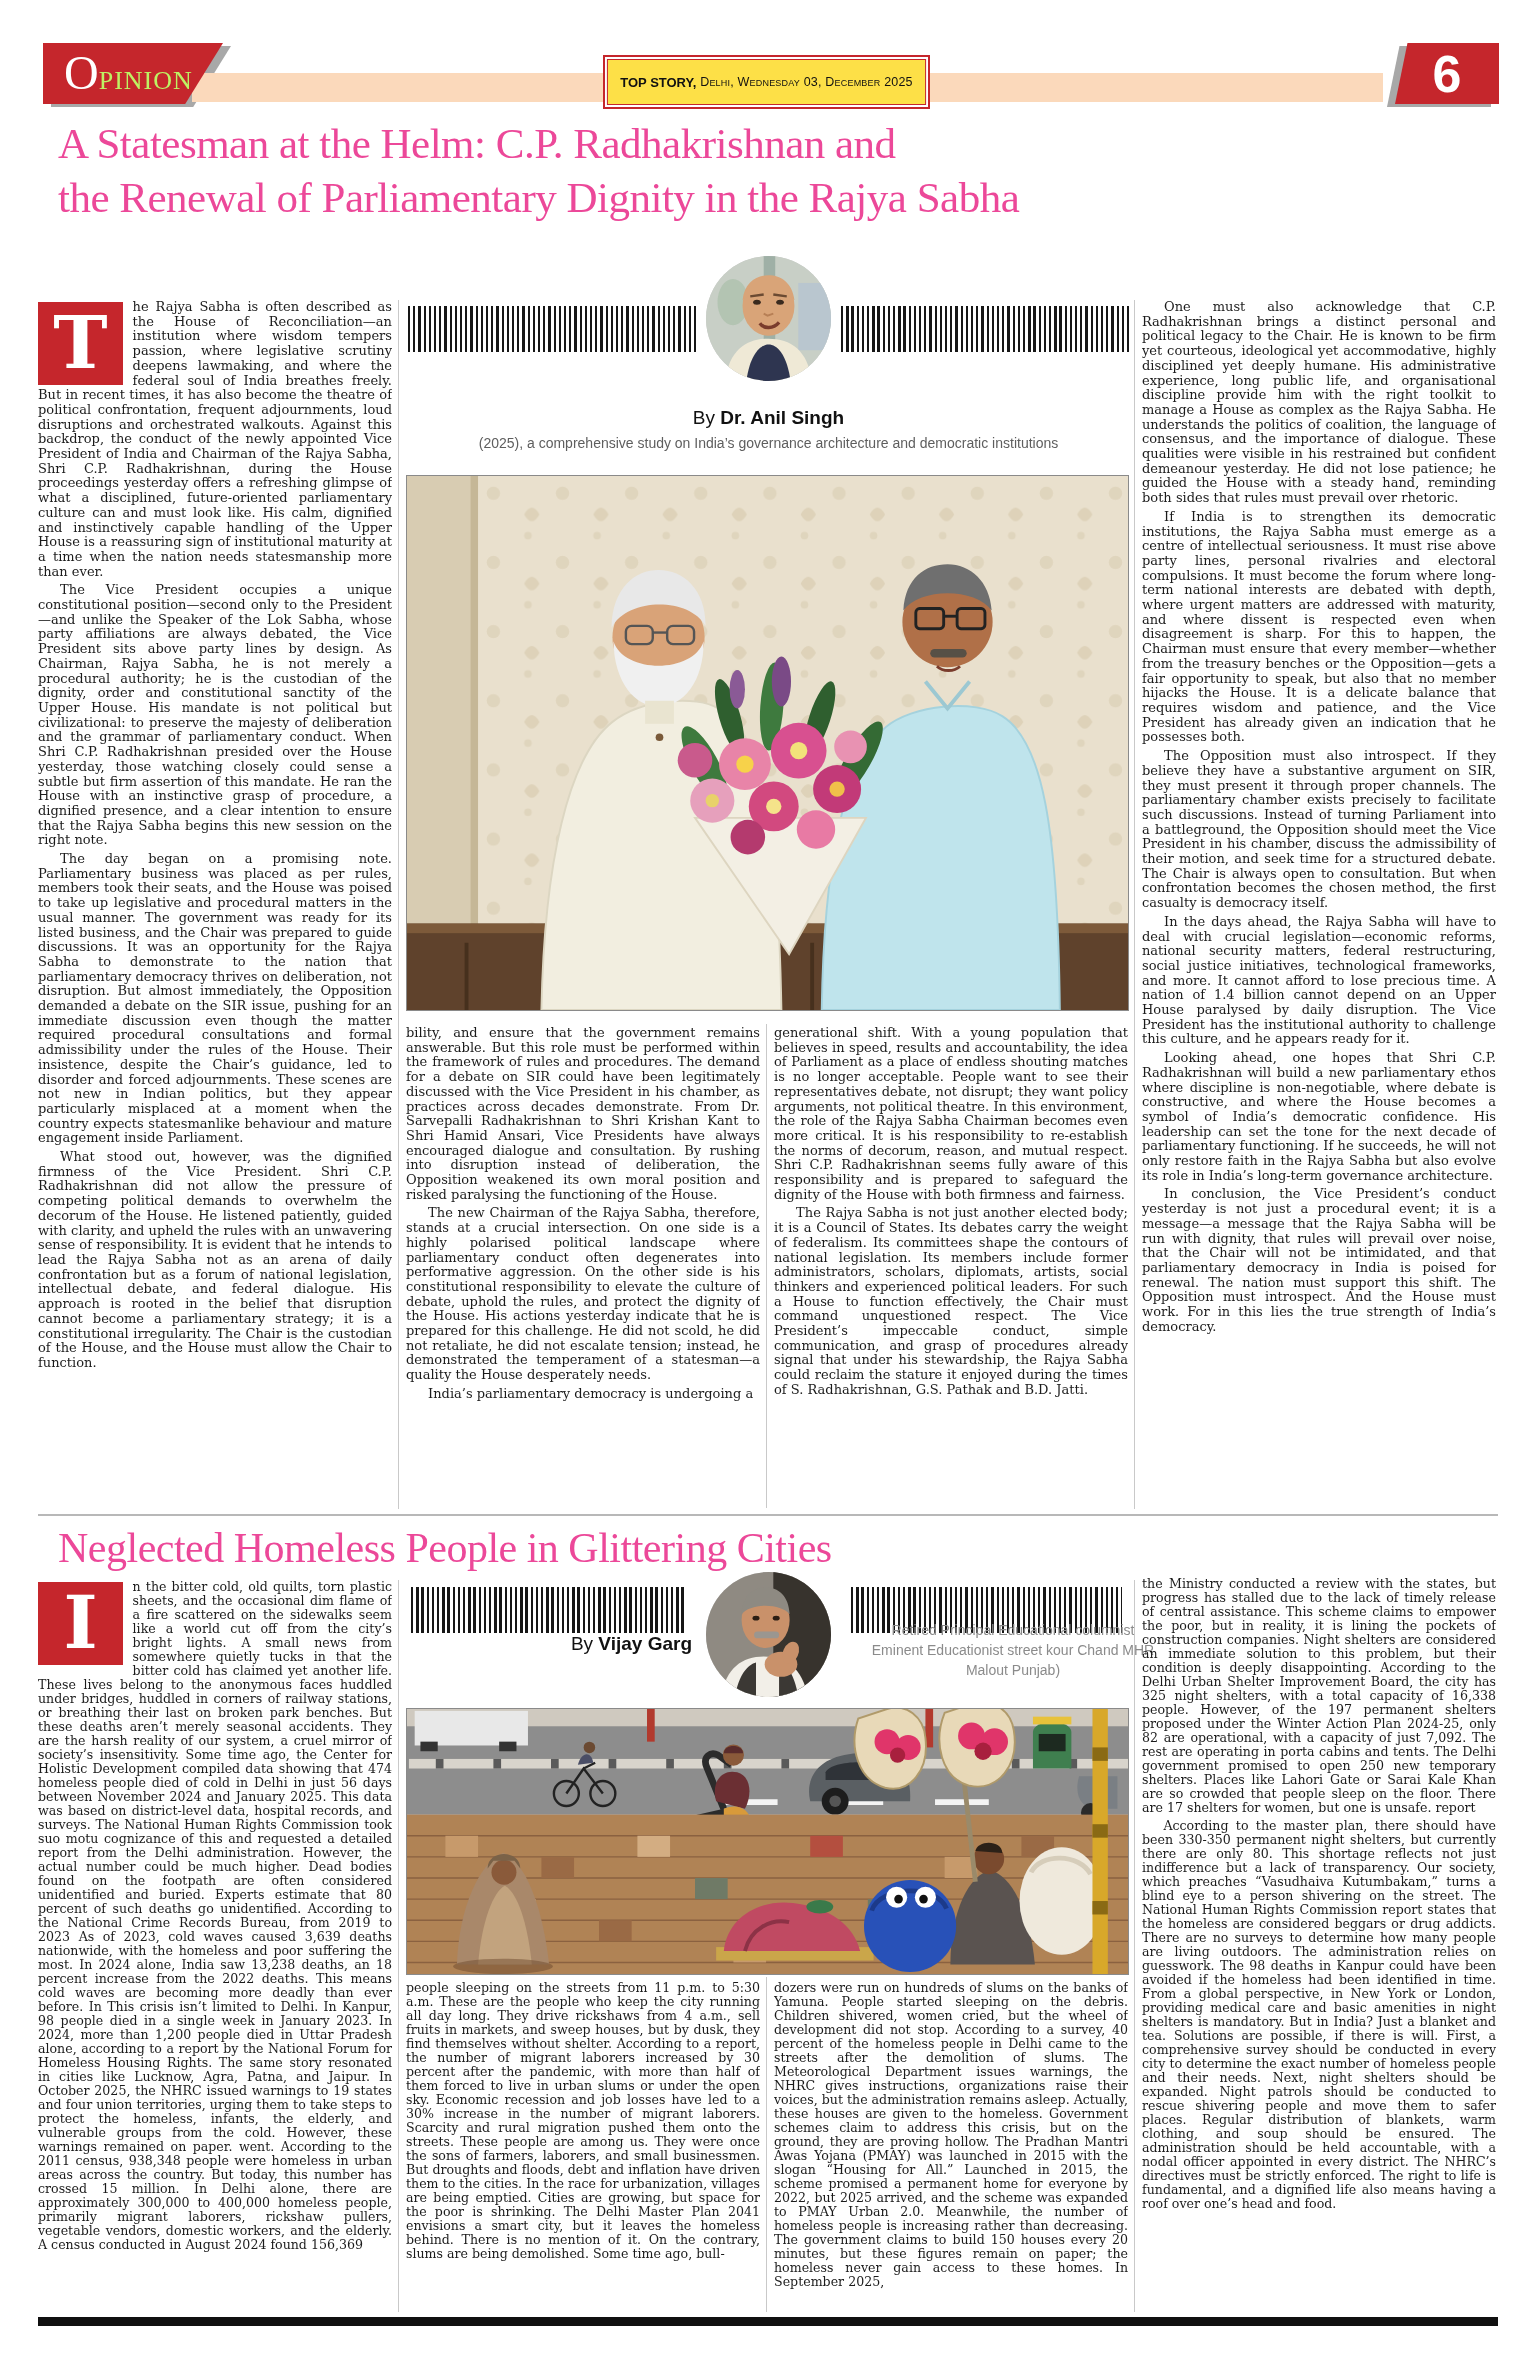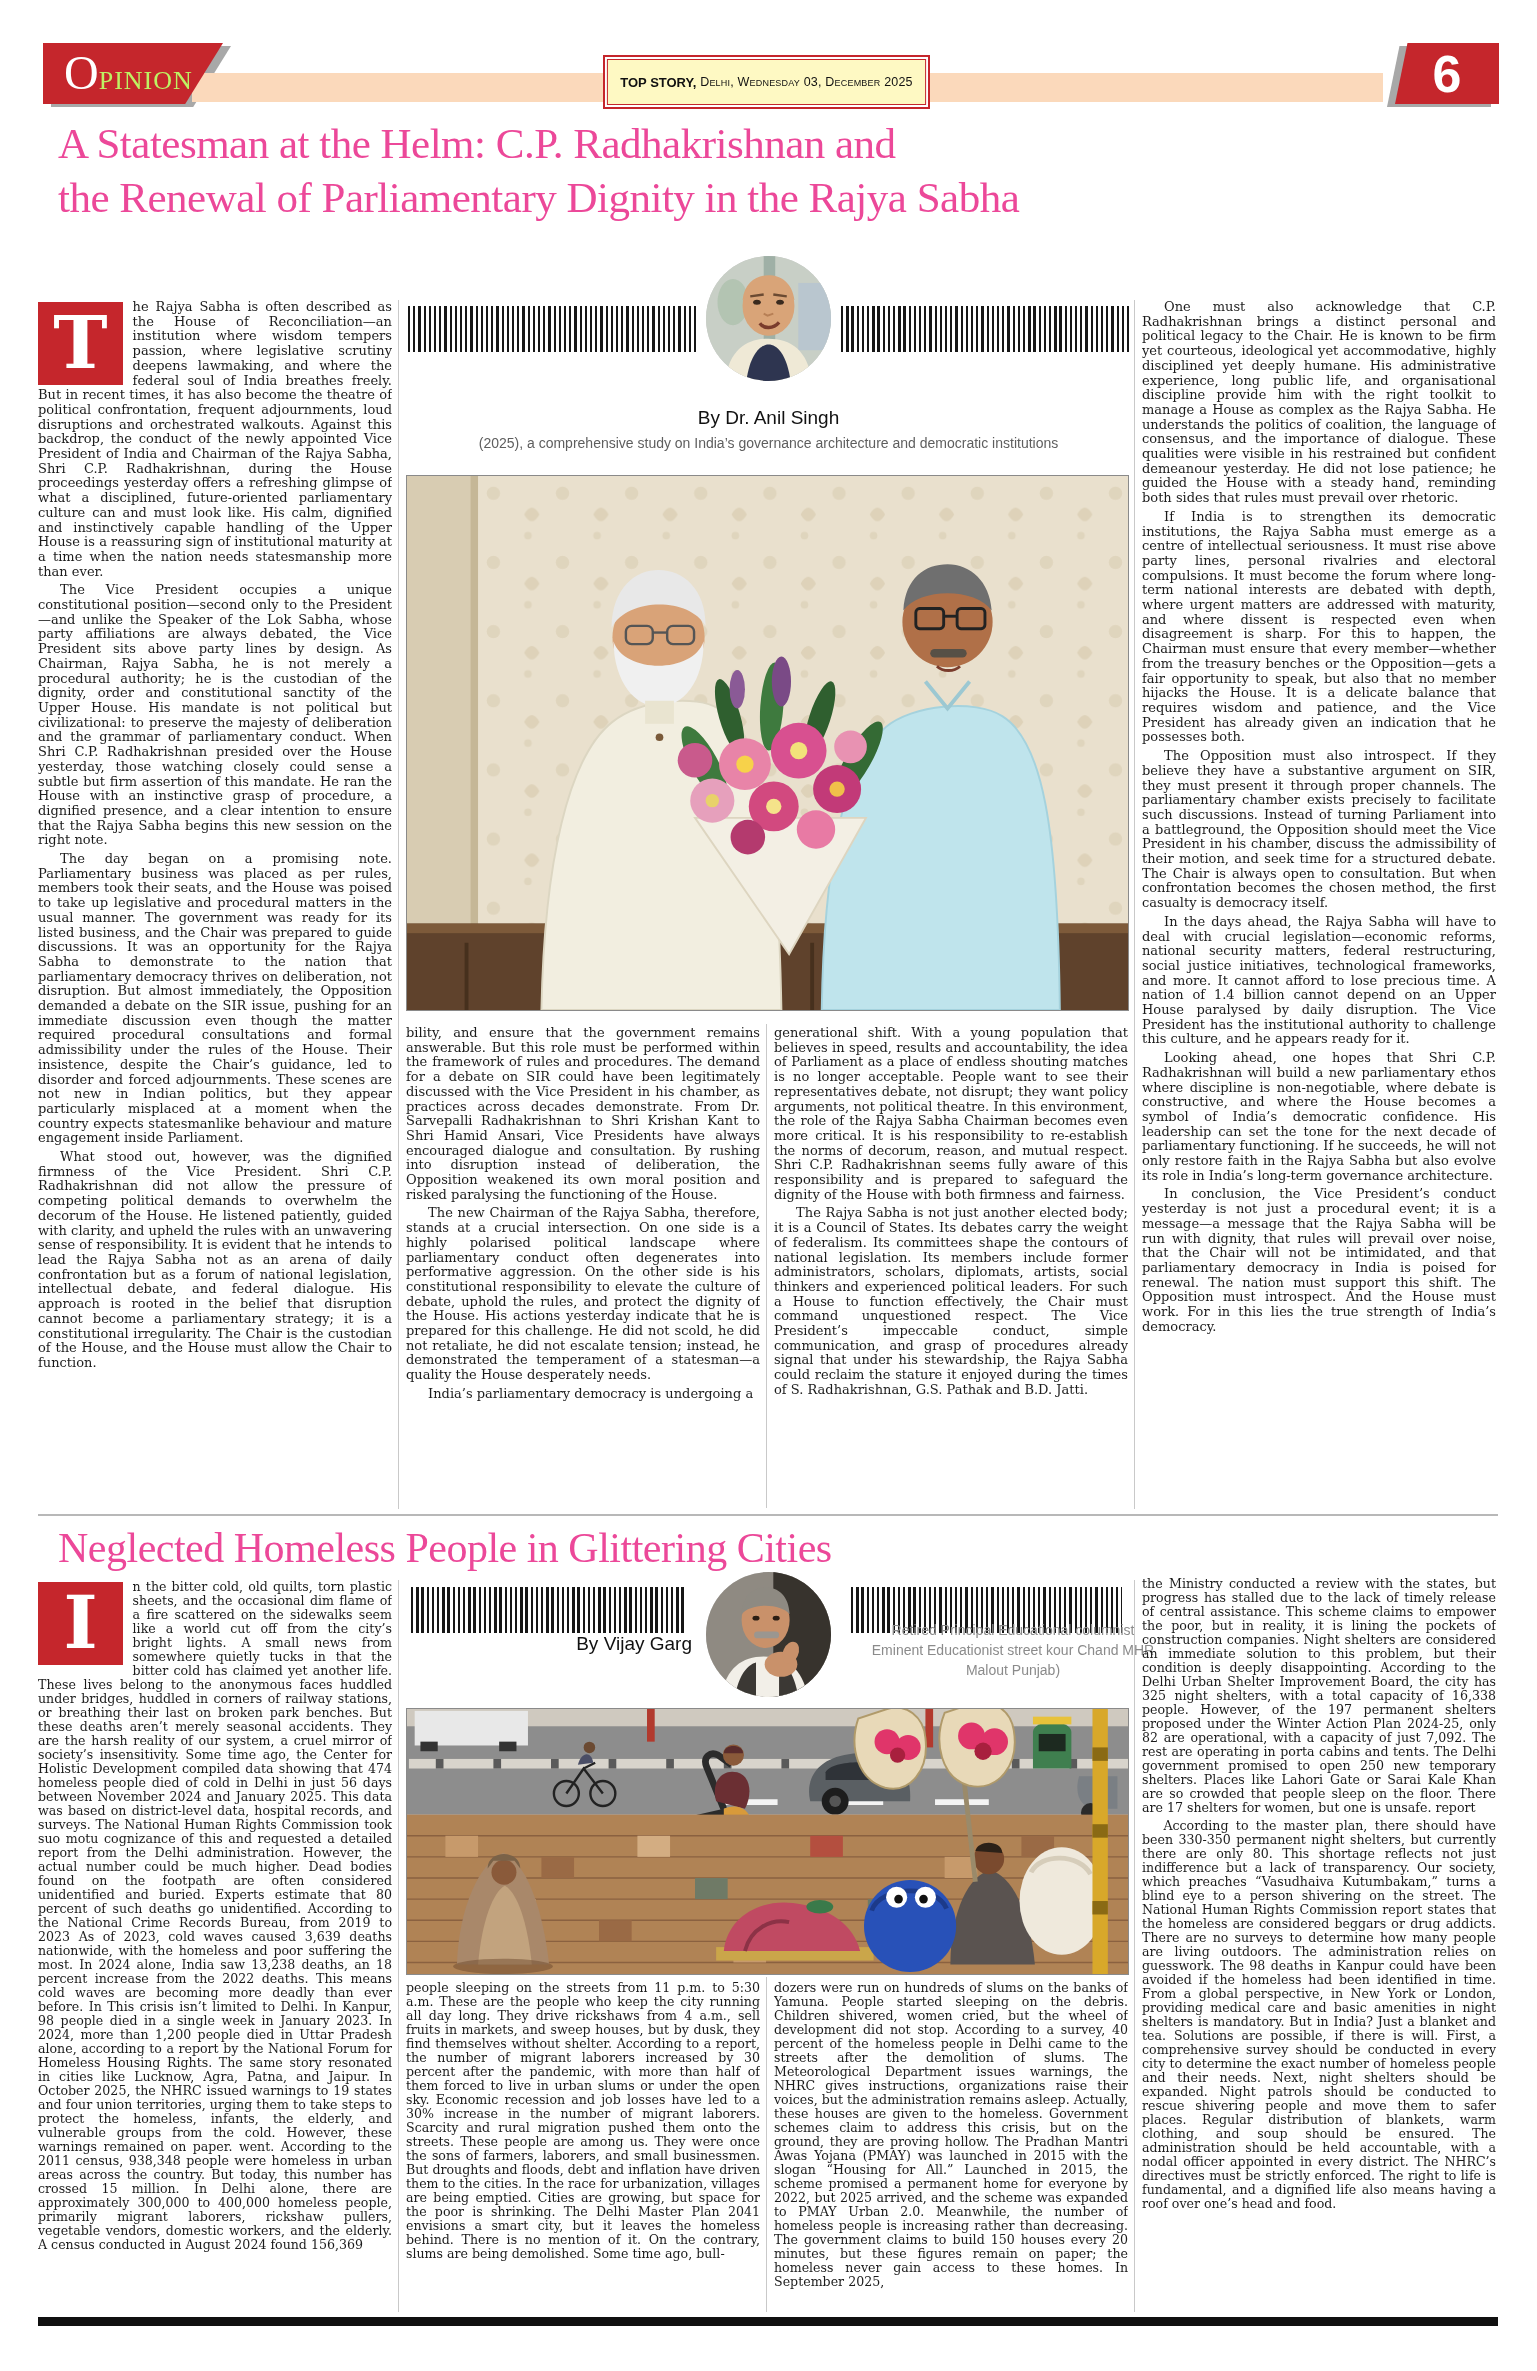--- a/index.html
+++ b/index.html
@@ -6,40 +6,40 @@
   #page{position:relative;width:1537px;height:2372px;background:#ffffff;margin:0 auto;overflow:hidden;
         font-family:"DejaVu Serif",serif;color:#1b1b1b;}
   
   .badge-shadow{position:absolute;background:#a8a8a8;}
   .opinion-badge{position:absolute;left:43px;top:43px;width:180px;height:61px;background:#c5262c;
      clip-path:polygon(0 0,100% 0,79% 100%,0 100%);display:flex;align-items:baseline;padding-left:21px;box-sizing:border-box;}
   .opinion-shadow{left:51px;top:46px;width:180px;height:61px;clip-path:polygon(0 0,100% 0,79% 100%,0 100%);}
   .opinion-badge .big{color:#fff;font-family:"Liberation Serif",serif;font-size:48px;line-height:60px;}
   .opinion-badge .rest{color:#bef264;font-family:"Liberation Serif",serif;font-size:26px;letter-spacing:1px;}
   .peach-band{position:absolute;left:192px;top:73px;width:1191px;height:29px;background:#fbd9bb;}
-  .topstory-box{position:absolute;left:603px;top:55px;width:327px;height:54px;background:#fef9c3;
+  .topstory-box{position:absolute;left:603px;top:55px;width:327px;height:54px;background:#fde047;
      border:2.9px solid #c5262c;box-shadow:inset 0 0 0 1.9px #fff,inset 0 0 0 2.9px #c5262c;
      display:flex;align-items:center;justify-content:center;box-sizing:border-box;
      font-family:"Liberation Sans",sans-serif;font-size:12.5px;color:#111;white-space:nowrap;}
   .topstory-box b{font-size:13px;margin-right:3.8px;}
   .topstory-box .sc{font-variant:small-caps;letter-spacing:0.2px;text-align:center;}
   .pagenum-badge{position:absolute;left:1395px;top:43px;width:104px;height:61px;background:#c5262c;
      clip-path:polygon(12% 0,100% 0,100% 100%,0 100%);display:flex;align-items:center;justify-content:center;}
   .pagenum-shadow{left:1387px;top:46px;width:104px;height:61px;clip-path:polygon(12% 0,100% 0,100% 100%,0 100%);}
   .pagenum-badge span{color:#fff;font-family:"Liberation Sans",sans-serif;font-weight:bold;font-size:52px;}
   
   .headline{position:absolute;left:58px;width:1422px;color:#ec4899;
      font-family:"Liberation Serif","DejaVu Serif",serif;letter-spacing:-0.5px;}
   #headline1{top:117px;font-size:43px;line-height:54px;}
   #headline2{top:1524px;font-size:42px;line-height:48px;}
   
   .barcode{position:absolute;height:46px;background:repeating-linear-gradient(90deg,#161616 0 2.3px,#fff 2.3px 5.2px);}
   .avatar{position:absolute;width:125px;height:125px;border-radius:50%;overflow:hidden;background:#ccc;}
   .byline-name{position:absolute;font-family:"Liberation Sans",sans-serif;font-size:19px;color:#111;}
-  .byline-name b{font-weight:normal;}
+  .byline-name b{font-weight:bold;}
   .credit{position:absolute;font-family:"Liberation Sans",sans-serif;color:#5e5e5e;}
   
   .col{position:absolute;width:354px;text-align:justify;overflow:hidden;}
   .a1{font-size:13px;line-height:14.7px;}
   .a2{font-size:12.6px;line-height:14px;}
   .col p{margin:0;}
   .col p.ind{text-indent:1.7em;margin-top:4px;}
   .col p.first{margin-top:0;}
   .dropcap{float:left;width:85px;height:83px;background:#c5262c;color:#fff;
      font-family:"DejaVu Serif",serif;font-weight:bold;font-size:73px;line-height:81px;

